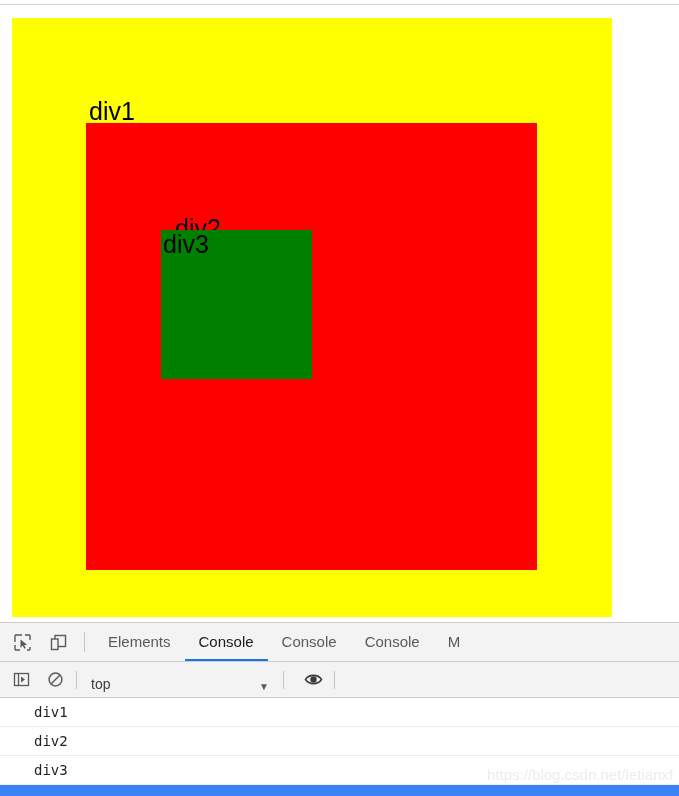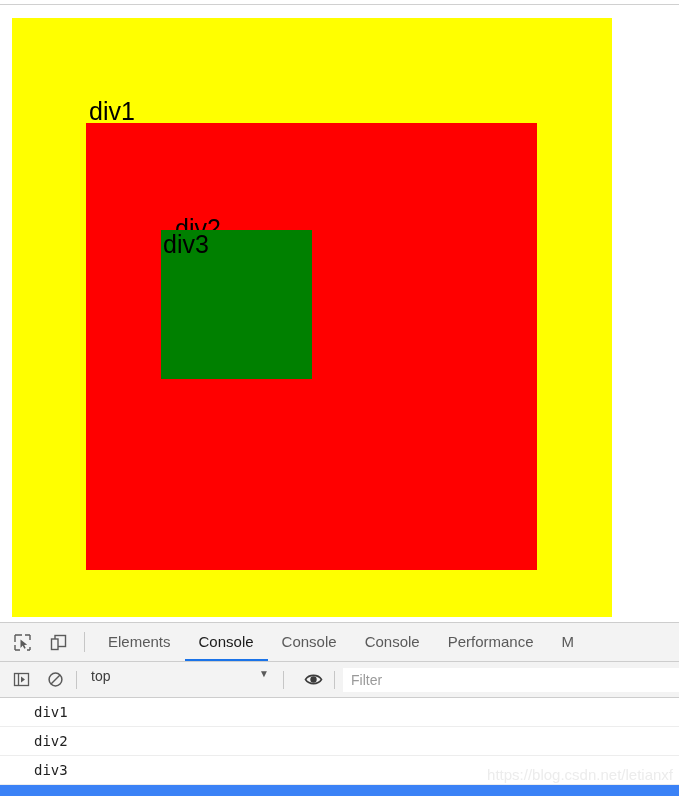--- a/index.html
+++ b/index.html
@@ -141,21 +141,21 @@
     cursor: pointer;
   }
   .fbar-divider {
     width: 1px;
     height: 18px;
     background: #c6c6c6;
     margin: 0 8px;
   }
   #context-select {
     display: flex;
-    align-items: flex-start;
+    align-items: flex-end;
     width: 190px;
     height: 24px;
     cursor: pointer;
     position: relative;
     gap: 10px;
   }
   #context-label {
     font-size: 14px;
     color: #3c3c3c;
     padding-left: 6px;
@@ -241,21 +241,20 @@
         <rect x="6" y="2.5" width="10.5" height="11" stroke="#5a5a5a" stroke-width="1.4" fill="none"></rect>
         <rect x="2.5" y="6" width="6.5" height="10.5" stroke="#5a5a5a" stroke-width="1.4" fill="#f3f3f3"></rect>
       </svg>
     </div>
     <div class="vdivider"></div>
 
     <div class="tab">Elements</div>
     <div class="tab active" style="border-bottom-color: rgb(26, 115, 232);">Console</div>
     <div class="tab">Console</div>
     <div class="tab">Console</div>
-    <div class="tab">Performance</div>
     <div class="tab">M</div>
   </div>
 
   <div id="filterbar">
     <div class="fbar-icon">
       <svg width="17" height="17" viewBox="0 0 17 17">
         <rect x="1.5" y="2.5" width="14" height="12" stroke="#5a5a5a" stroke-width="1.3" fill="none"></rect>
         <line x1="5.5" y1="2.5" x2="5.5" y2="14.5" stroke="#5a5a5a" stroke-width="1.3"></line>
         <path d="M8 5.5 L12 8.5 L8 11.5 Z" fill="#5a5a5a"></path>
       </svg>
@@ -275,21 +274,20 @@
 
     <div class="fbar-divider"></div>
     <div class="fbar-icon">
       <svg width="19" height="19" viewBox="0 0 19 19">
         <path d="M1.5 9.5 C5 4, 14 4, 17.5 9.5 C14 15, 5 15, 1.5 9.5 Z" fill="none" stroke="#3c3c3c" stroke-width="1.6"></path>
         <circle cx="9.5" cy="9.5" r="3.2" fill="#3c3c3c"></circle>
       </svg>
     </div>
     <div class="fbar-divider"></div>
 
-    <input id="filter-input" type="text" placeholder="Filter" style="">
   </div>
 
   <div id="console-rows">
     <div class="console-row">div1</div>
     <div class="console-row">div2</div>
     <div class="console-row">div3</div>
   </div>
 
   <div id="watermark">https://blog.csdn.net/letianxf</div>
 </div>

